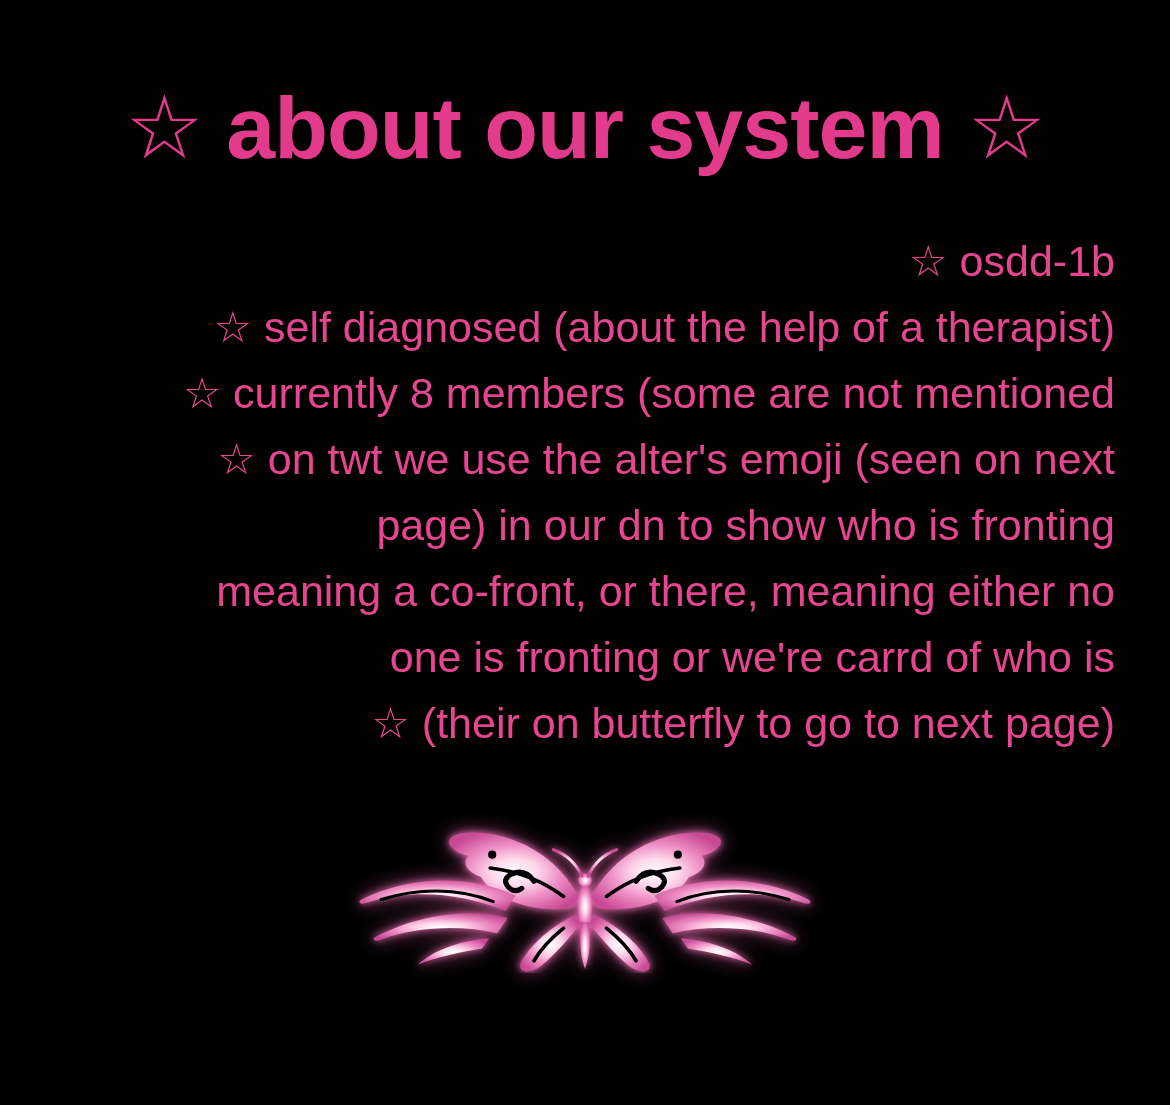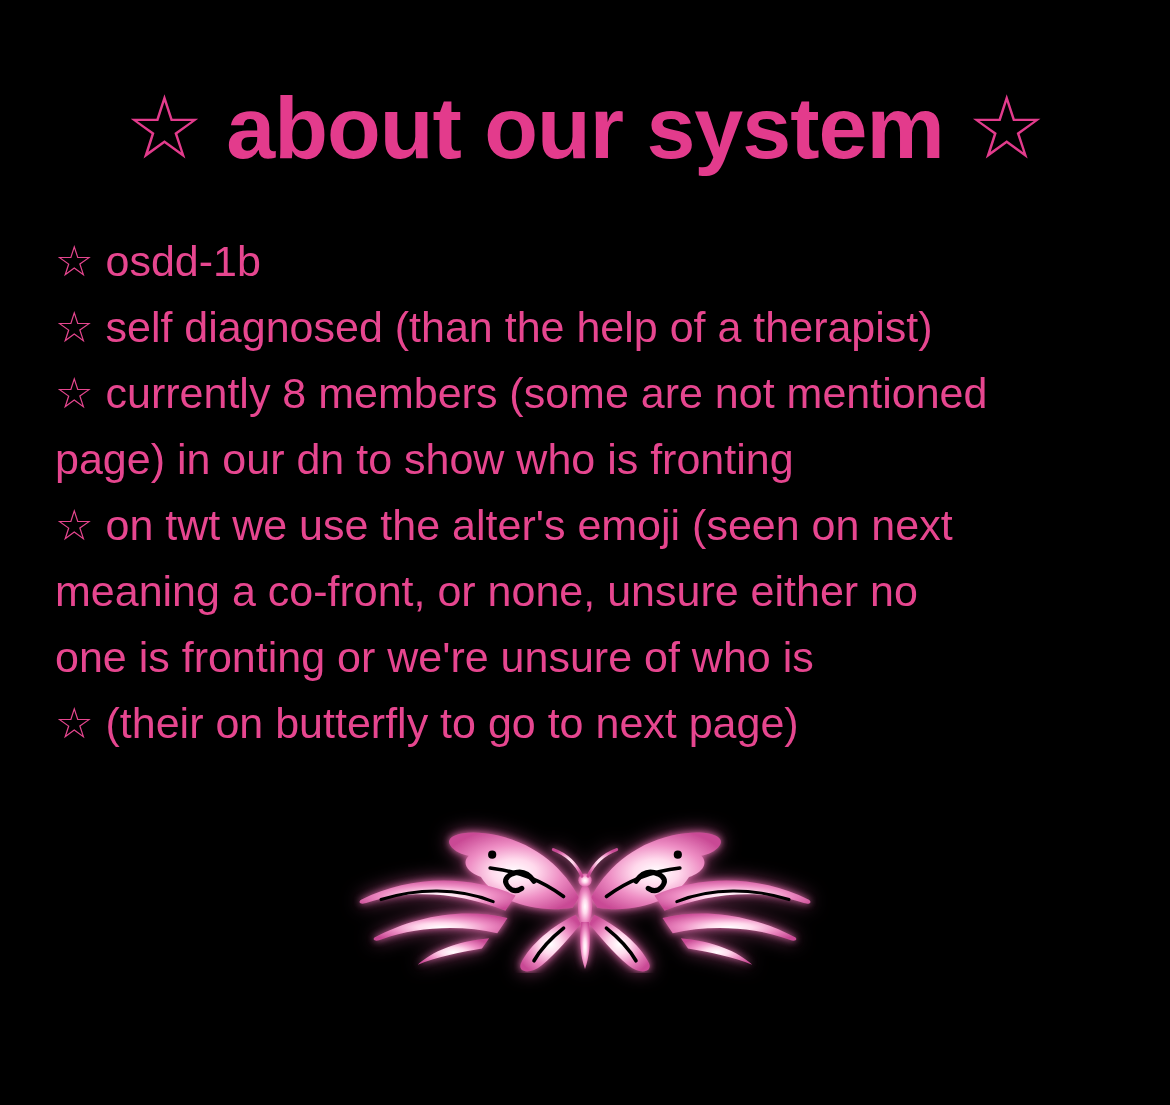--- a/index.html
+++ b/index.html
@@ -24,21 +24,21 @@
     line-height: 1.0;
     font-weight: 700;
     letter-spacing: -1px;
     color: #e33b8c;
     text-align: center;
     white-space: nowrap;
   }
   .body-text {
     margin-top: 56px;
     width: 1060px;
-    text-align: left;
+    text-align: right;
     font-size: 43px;
     line-height: 66px;
     font-weight: 400;
     color: #e6468f;
   }
   .body-text .line {
     display: block;
   }
   .butterfly-wrap {
     margin-top: 64px;
@@ -55,26 +55,26 @@
 </style>
 </head>
 <body>
 
 <div class="page">
 
   <h1 class="title">☆ about our system ☆</h1>
 
   <div class="body-text">
     <span class="line">☆ osdd-1b</span>
-    <span class="line">☆ self diagnosed (than the help of a therapist)</span>
+    <span class="line">☆ self diagnosed (about the help of a therapist)</span>
     <span class="line">☆ currently 8 members (some are not mentioned</span>
+    <span class="line">☆ on twt we use the alter's emoji (seen on next</span>
     <span class="line">page) in our dn to show who is fronting</span>
-    <span class="line">☆ on twt we use the alter's emoji (seen on next</span>
-    <span class="line">meaning a co-front, or none, unsure either no</span>
-    <span class="line">one is fronting or we're unsure of who is</span>
+    <span class="line">meaning a co-front, or there, meaning either no</span>
+    <span class="line">one is fronting or we're carrd of who is</span>
     <span class="line">☆ (their on butterfly to go to next page)</span>
   </div>
 
   <div class="butterfly-wrap">
     <svg viewBox="0 0 920 300" xmlns="http://www.w3.org/2000/svg">
       <defs>
         <radialGradient id="bg1" cx="50%" cy="52%" r="58%">
           <stop offset="0%" stop-color="#ffffff"></stop>
           <stop offset="30%" stop-color="#ffd9ec"></stop>
           <stop offset="62%" stop-color="#ee8ec4"></stop>

